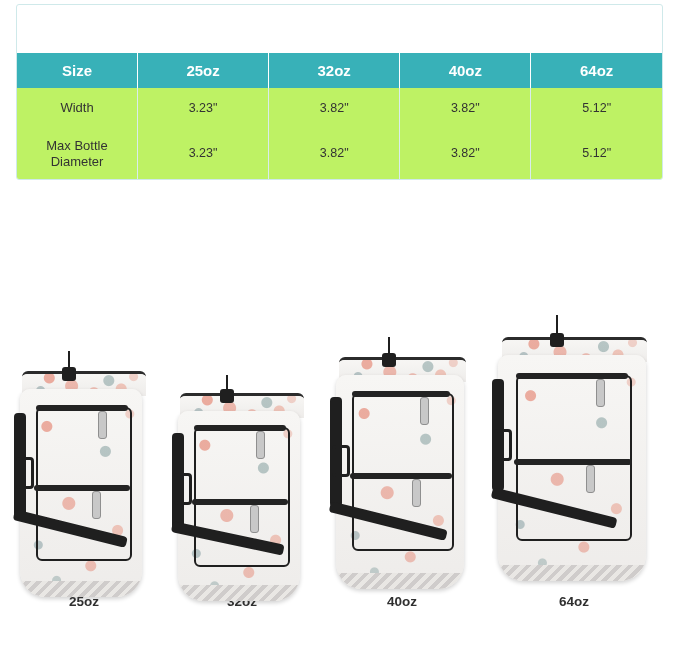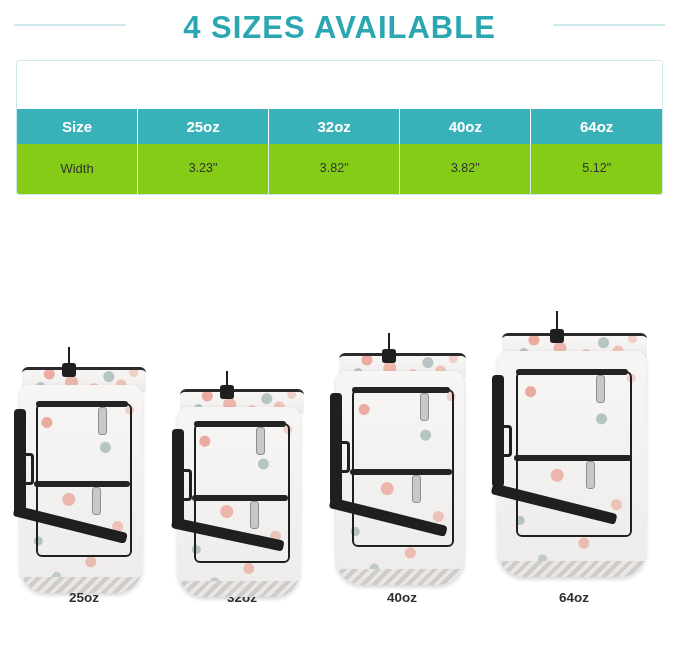--- a/index.html
+++ b/index.html
@@ -61,21 +61,21 @@
   }
   thead th:last-child{border-right:none;}
   thead th.col-label{width:118px;}
   tbody td{
     height:37px;
     font-size:12.5px;
     text-align:center;
     color:#333;
     border-right:1px solid #d9eced;
     border-bottom:none;
-    background:#84cc16;
+    background:#bef264;
     padding:2px 2px;
     line-height:1.25;
   }
   tbody td:last-child{border-right:none;}
   tbody td.rowlabel{
     color:#333;
     font-size:13px;
   }
   tbody tr:last-child td{height:46px;}
 
@@ -187,40 +187,42 @@
     background:repeating-linear-gradient(135deg,#e9e7e4 0 4px,#cfcccb 4px 8px);
     border-radius:0 0 24px 24px;
     z-index:3;
   }
 </style>
 </head>
 <body>
 
 <div class="page">
 
-  <div class="header">
-    <div class="rule left"></div>
-    <div class="header-title">4 SIZES AVAILABLE</div>
-    <div class="rule right"></div>
-  </div>
 
   <div class="table-wrap">
     <table>
       <thead>
         <tr>
           <th class="col-label">Size</th>
           <th>25oz</th>
           <th>32oz</th>
           <th>40oz</th>
           <th>64oz</th>
         </tr>
       </thead>
       <tbody>
         <tr>
           <td class="rowlabel">Width</td>
+          <td>3.23"</td>
+          <td>3.82"</td>
+          <td>3.82"</td>
+          <td>5.12"</td>
+        </tr>
+        <tr>
+          <td class="rowlabel">Max Bottle Diameter</td>
           <td>3.23"</td>
           <td>3.82"</td>
           <td>3.82"</td>
           <td>5.12"</td>
         </tr>
       </tbody>
     </table>
   </div>
 
   <div class="products">

